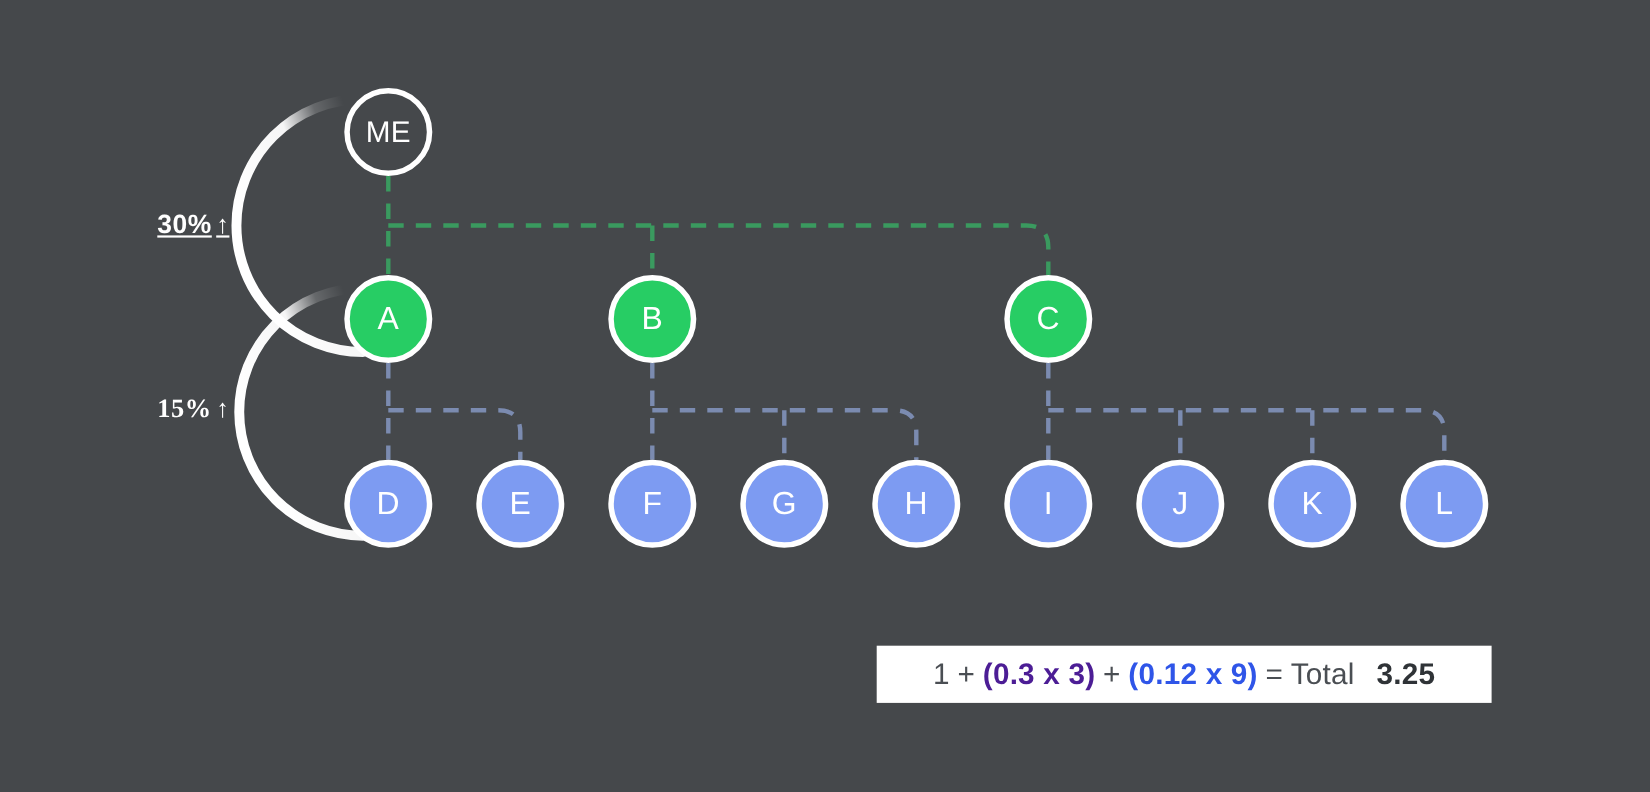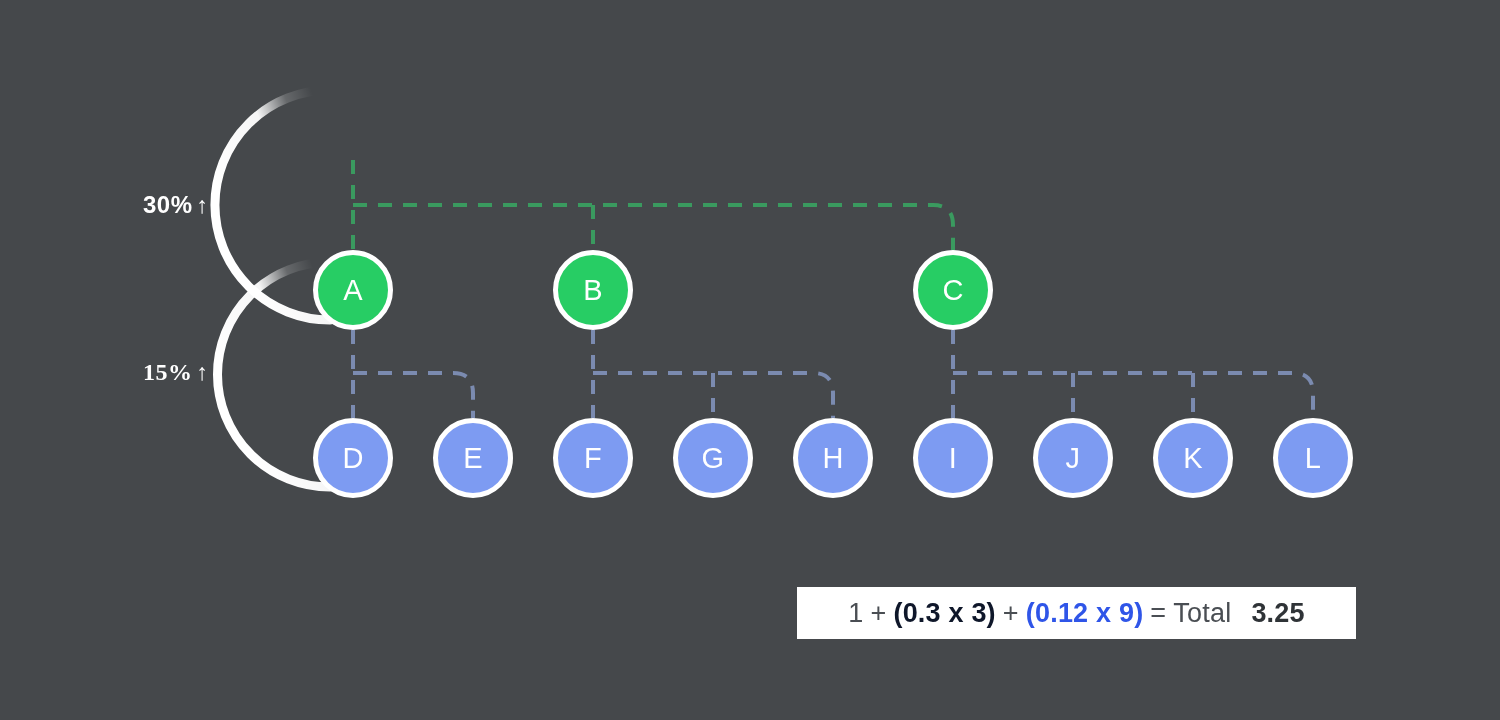--- a/index.html
+++ b/index.html
@@ -88,21 +88,21 @@
     display: flex;
     align-items: center;
     justify-content: center;
     white-space: nowrap;
   }
   .formula-inner {
     font-size: 27px;
     color: #3c3f43;
     letter-spacing: 0.2px;
   }
-  .f-green { color: #0f172a; font-weight: bold; }
+  .f-green { color: #4c1d95; font-weight: bold; }
   .f-blue  { color: #2f55e8; font-weight: bold; }
   .f-total { color: #2f3337; font-weight: bold; }
   .f-plain { color: #4a4e53; font-weight: 400; }
 </style>
 </head>
 <body>
 
 <div id="canvas">
 
   <div class="bg"></div>
@@ -144,27 +144,30 @@
       <path d="M953,330 L953,418"></path>
       <path d="M953,373 L1293,373 Q1313,373 1313,393 L1313,418"></path>
       <path d="M1073,373 L1073,418"></path>
       <path d="M1193,373 L1193,418"></path>
     </g>
 
     <path d="M330,90 A 86 86 0 1 0 330,320" stroke="url(#arcFade1)" stroke-width="9" fill="none" stroke-linecap="round"></path>
     <path d="M330,262 A 85 85 0 1 0 330,487" stroke="url(#arcFade2)" stroke-width="9" fill="none" stroke-linecap="round"></path>
   </svg>
 
-  <div class="pct-label" style="left:143px; top:191px;">
+  <div class="pct-label" style="left:143px; top:191px;text-decoration:underline;">
     <span>30%</span><span class="arrow">↑</span>
   </div>
   <div class="pct-label" style="left:143px; top:359px;font-family:Liberation Serif, serif;">
     <span>15%</span><span class="arrow">↑</span>
   </div>
 
+  <div class="node node-me" style="left:313px; top:80px;">
+    <span>ME</span>
+  </div>
 
   <div class="node node-green" style="left:313px; top:250px;">
     <span>A</span>
   </div>
   <div class="node node-green" style="left:553px; top:250px;">
     <span>B</span>
   </div>
   <div class="node node-green" style="left:913px; top:250px;">
     <span>C</span>
   </div>

